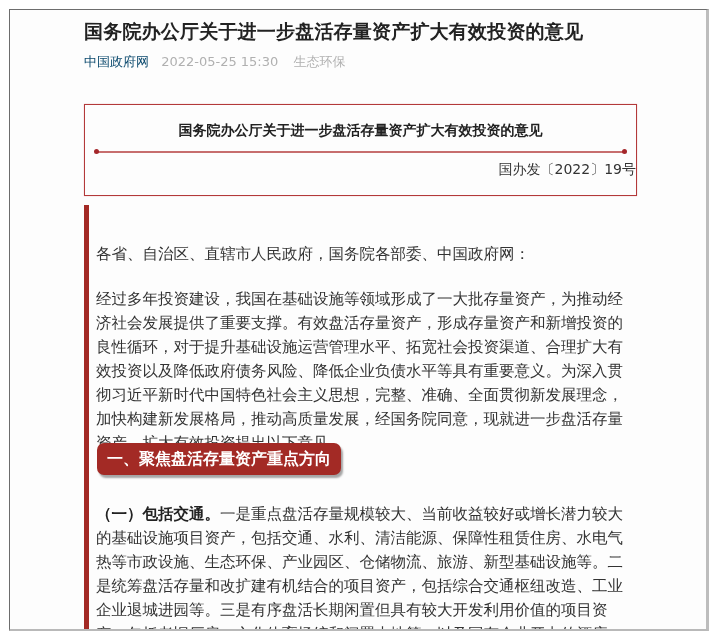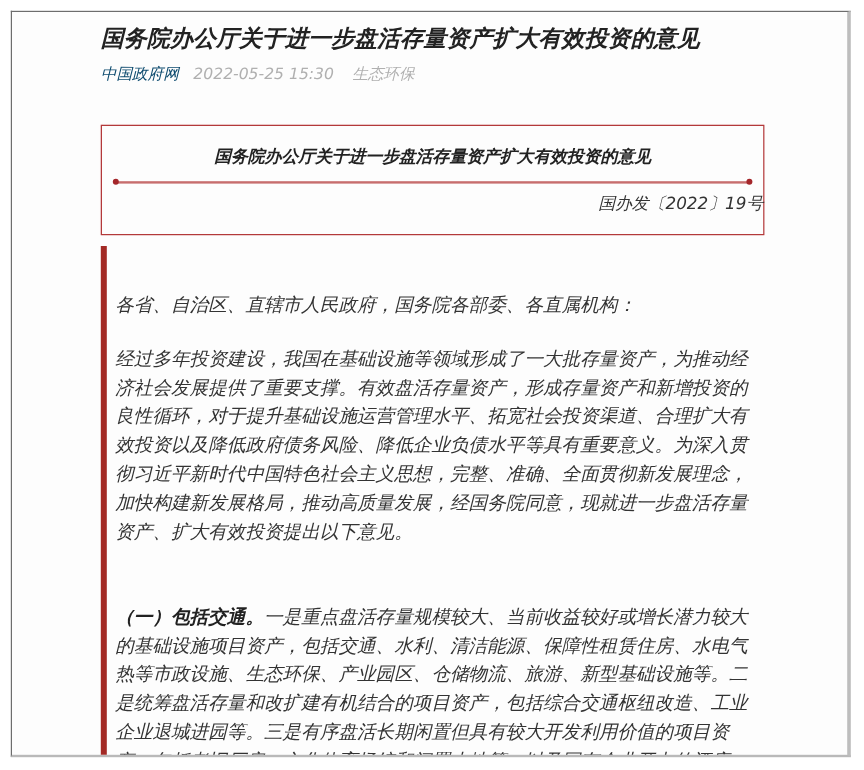--- a/index.html
+++ b/index.html
@@ -12,21 +12,20 @@
     .page {
       position: absolute; left: 9px; top: 9px;
       width: 700px; height: 622px;
       border-top: 1px solid #6d6d6d;
       border-left: 1px solid #6d6d6d;
       border-bottom: 2px solid #b9b9b9;
       border-right: 3px solid #bdbdbd;
       background: #fdfdfd;
       box-sizing: border-box;
       overflow: hidden;
-      font-style: italic;
     }
     .title {
       position: absolute; left: 74px; top: 9px;
       font-size: 19px; font-weight: bold; color: #222;
       letter-spacing: 0.2px; white-space: nowrap;
     }
     .meta {
       position: absolute; left: 74px; top: 43px;
       font-size: 13px; color: #b0b0b0; white-space: nowrap;
     }
@@ -95,17 +94,18 @@
 
   <div class="docbox">
     <div class="doc-title">国务院办公厅关于进一步盘活存量资产扩大有效投资的意见</div>
     <div class="rule"></div>
     <div class="dot l"></div>
     <div class="dot r"></div>
     <div class="doc-num">国办发〔2022〕19号</div>
   </div>
 
   <div class="content">
-    <p class="para p1">各省、自治区、直辖市人民政府，国务院各部委、各直属机构：</p>
+    <p class="para p1">各省、自治区、直辖市人民政府，国务院各部委、中国政府网：</p>
     <p class="para p2">经过多年投资建设，我国在基础设施等领域形成了一大批存量资产，为推动经济社会发展提供了重要支撑。有效盘活存量资产，形成存量资产和新增投资的良性循环，对于提升基础设施运营管理水平、拓宽社会投资渠道、合理扩大有效投资以及降低政府债务风险、降低企业负债水平等具有重要意义。为深入贯彻习近平新时代中国特色社会主义思想，完整、准确、全面贯彻新发展理念，加快构建新发展格局，推动高质量发展，经国务院同意，现就进一步盘活存量资产、扩大有效投资提出以下意见。</p>
+    <div class="section-pill">一、聚焦盘活存量资产重点方向</div>
     <p class="para p3"><b>（一）包括交通。</b><span>一是重点盘活存量规模较大、当前收益较好或增长潜力较大的基础设施项目资产，包括交通、水利、清洁能源、保障性租赁住房、水电气热等市政设施、生态环保、产业园区、仓储物流、旅游、新型基础设施等。二是统筹盘活存量和改扩建有机结合的项目资产，包括综合交通枢纽改造、工业企业退城进园等。三是有序盘活长期闲置但具有较大开发利用价值的项目资产，包括老旧厂房、文化体育场馆和闲置土地等，以及国有企业开办的酒店、餐饮、疗养院等非主业资产。</span></p>
   </div>
 </div>
 
 </body></html>

